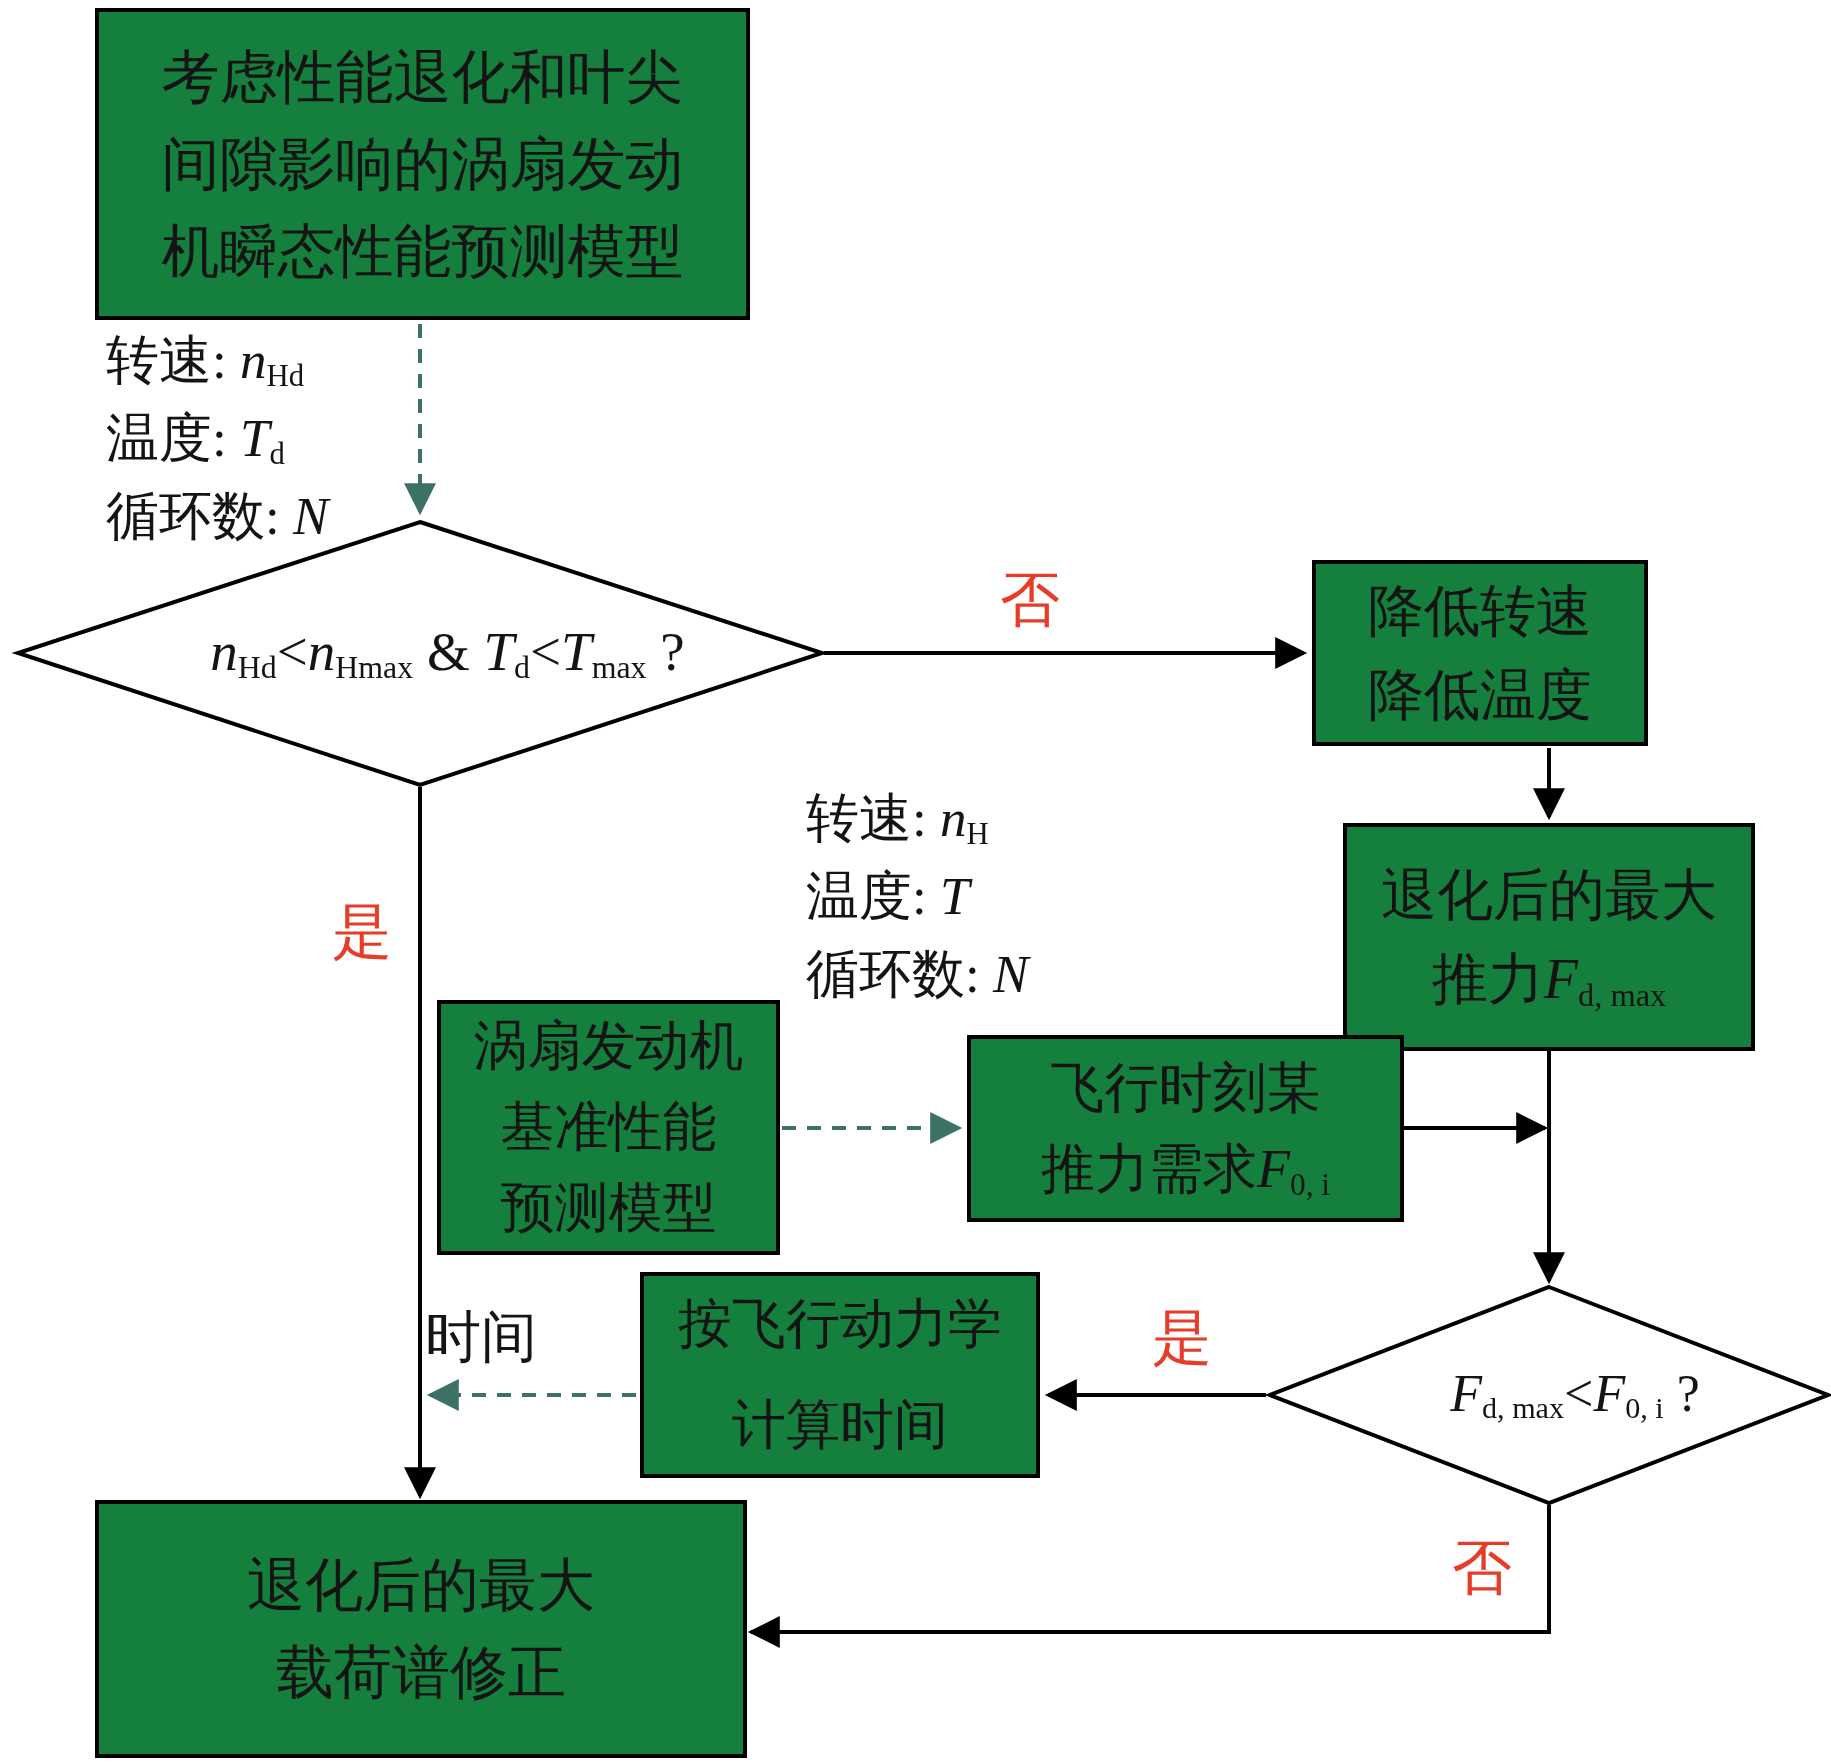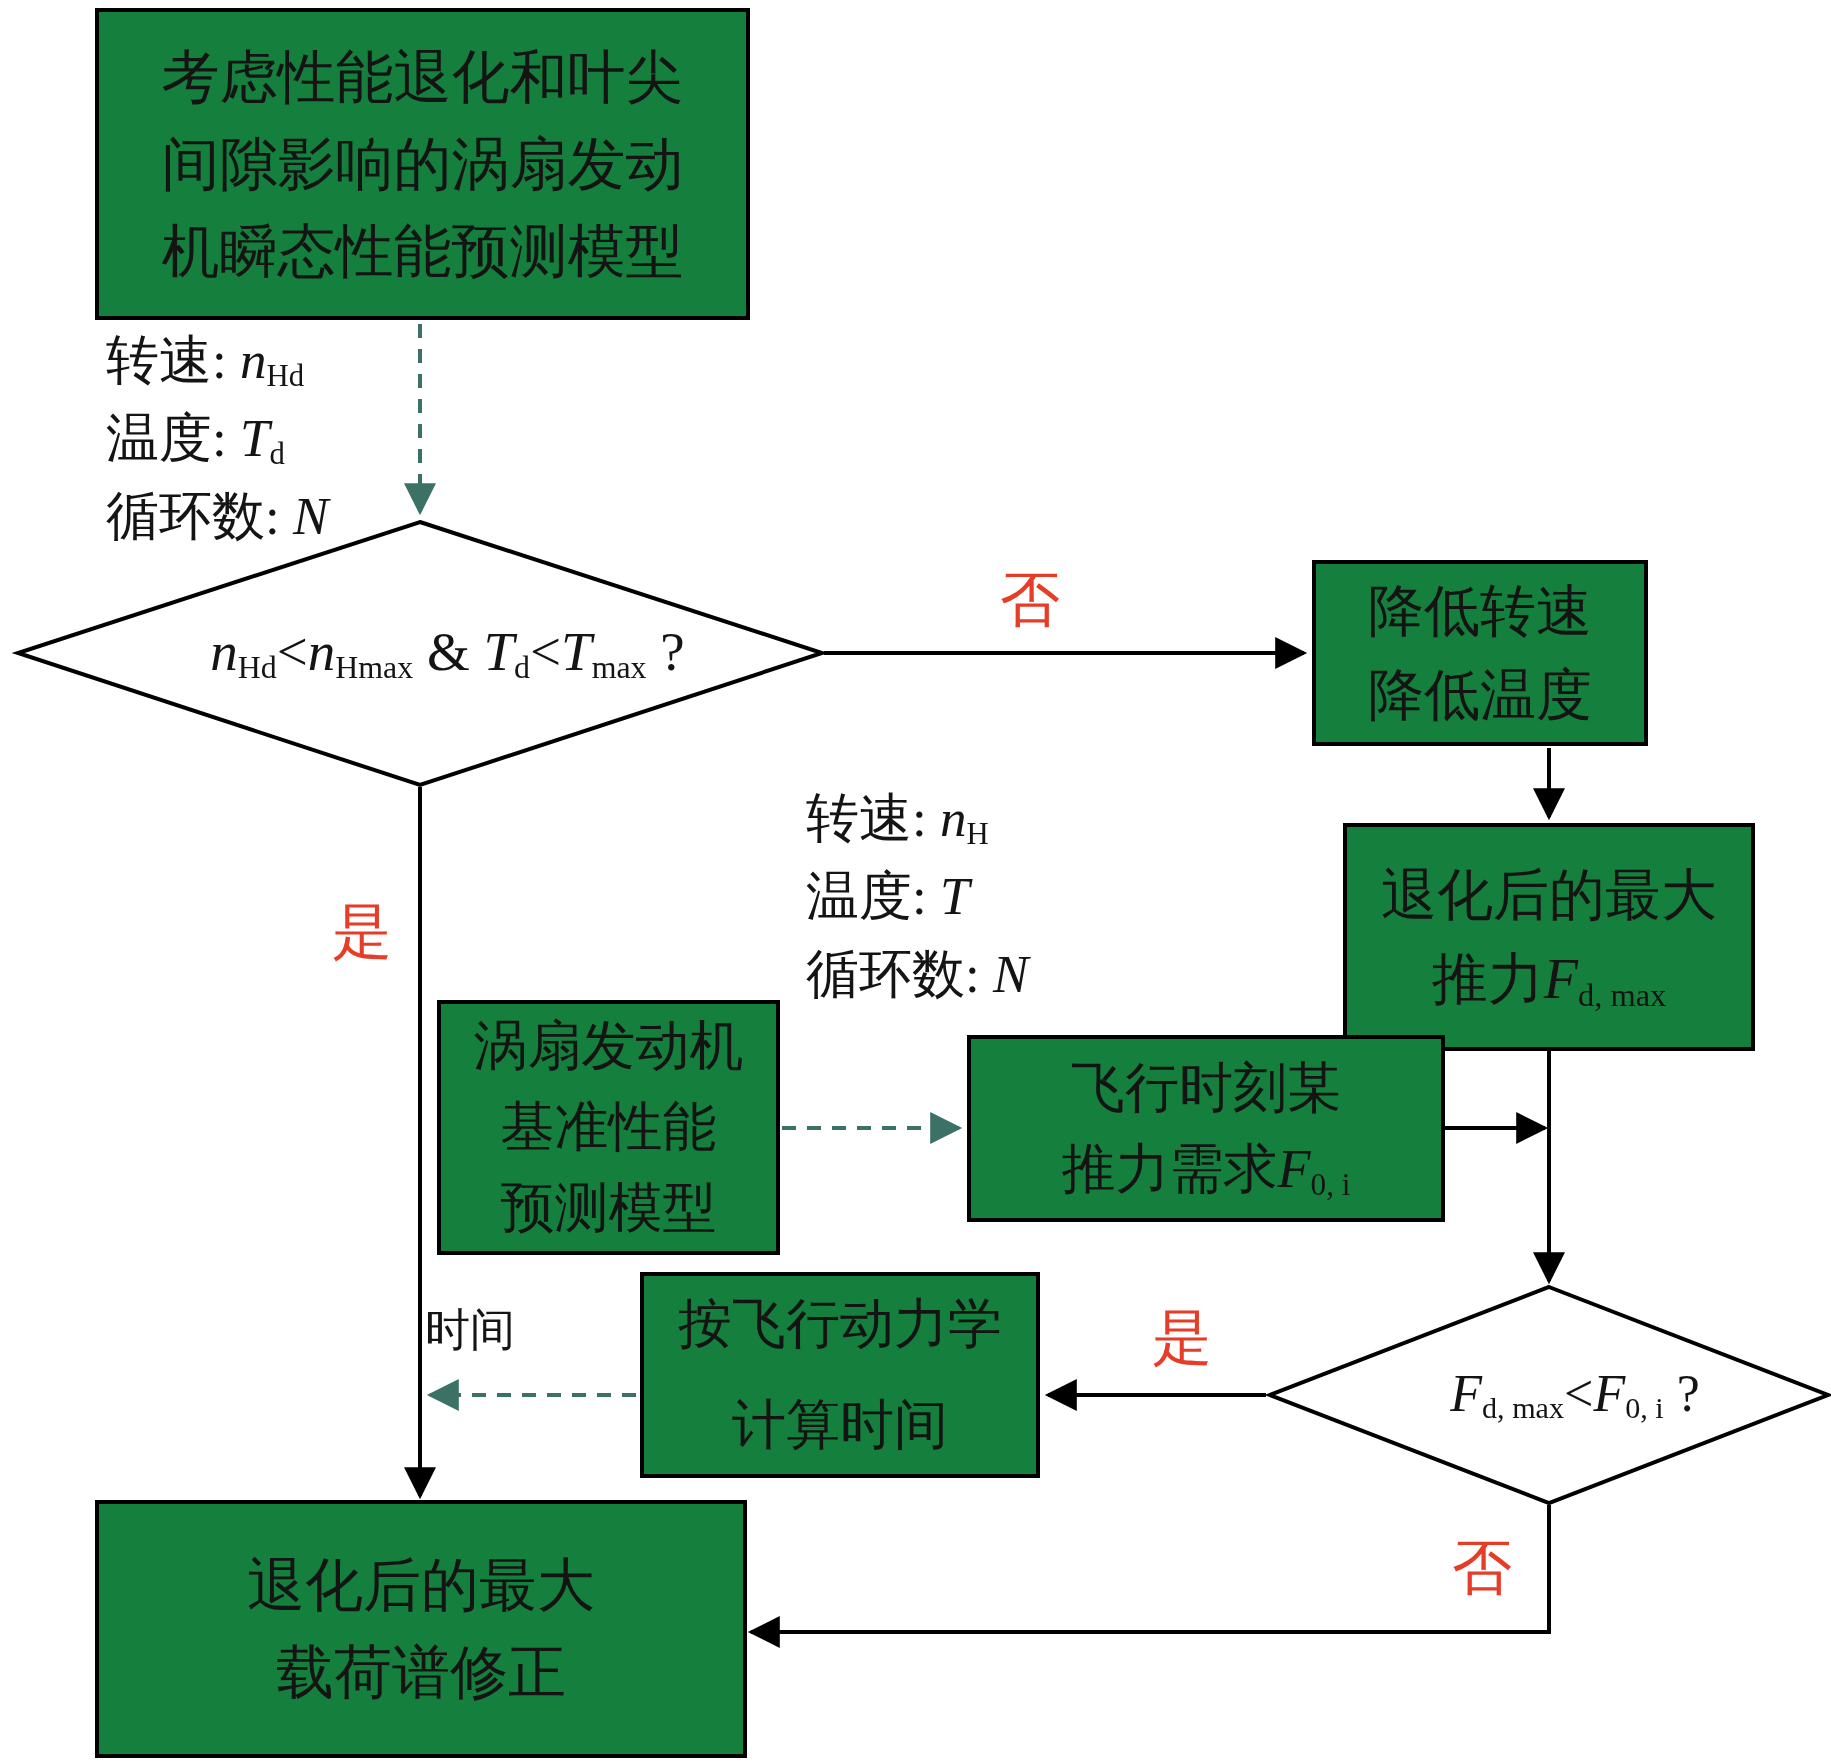--- a/index.html
+++ b/index.html
@@ -21,21 +21,21 @@
   .f54 { font-size:54px; }
   .var { font-style:italic; font-family:"Liberation Serif","DejaVu Serif",serif; }
   sub.s { font-size:0.58em; font-style:normal; vertical-align:-0.25em; letter-spacing:0; }
   .dlabel {
     position:absolute; transform:translate(-50%,-50%);
     font-size:55px; white-space:pre; text-align:center;
   }
   .ann { position:absolute; font-size:53px; line-height:1.47; }
   .ann-row { white-space:pre; }
   .branch { position:absolute; font-size:60px; color:#e53d28; white-space:pre; }
-  .time-label { position:absolute; font-size:45px; color:#141414; white-space:pre; }
+  .time-label { position:absolute; font-size:56px; color:#141414; white-space:pre; }
 </style>
 </head>
 <body>
 
 <div class="canvas">
 
   <svg class="wires" width="1831" height="1764" viewBox="0 0 1831 1764">
     <defs>
       <marker id="ab" viewBox="0 0 10 10" refX="9" refY="5" markerWidth="9" markerHeight="8" orient="auto" markerUnits="strokeWidth">
         <path d="M0 0 L10 5 L0 10 z" fill="#000000"></path>
@@ -105,21 +105,21 @@
     <div class="ann-row"><span>温度: </span><span class="var">T</span><sub class="s"></sub></div>
     <div class="ann-row"><span>循环数: </span><span class="var">N</span><sub class="s"></sub></div>
   </div>
 
   <div class="box f54" style="left:437px;top:1000px;width:343px;height:255px;">
     <div class="bl">涡扇发动机</div>
     <div class="bl">基准性能</div>
     <div class="bl">预测模型</div>
   </div>
 
-  <div class="box f54" style="left:967px;top:1035px;width:478px;height:187px;">
+  <div class="box f54" style="left:967px;top:1035px;width:437px;height:187px;">
     <div class="bl">飞行时刻某</div>
     <div class="bl"><span>推力需求</span><span class="var">F</span><sub class="s">0, i</sub></div>
   </div>
 
   <div class="dlabel" style="left:1549px;top:1395px;font-size:52px;">
     <span class="var">F</span><sub class="s">d, max</sub><span>&lt;</span><span class="var">F</span><sub class="s">0, i</sub><span> ?</span>
   </div>
 
   <div class="box f54" style="left:640px;top:1272px;width:400px;height:206px;gap:20px;">
     <div class="bl">按飞行动力学</div>

